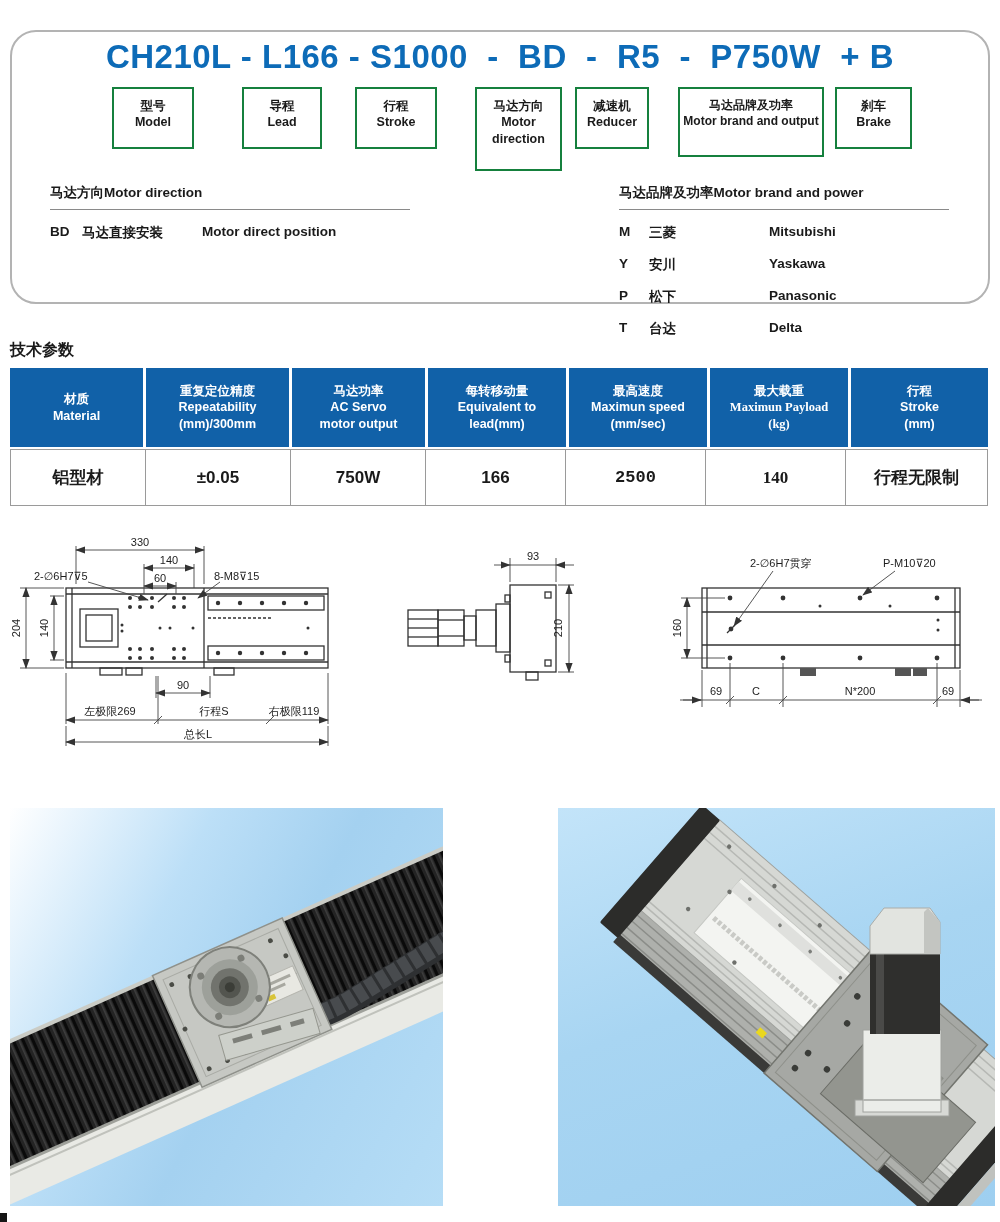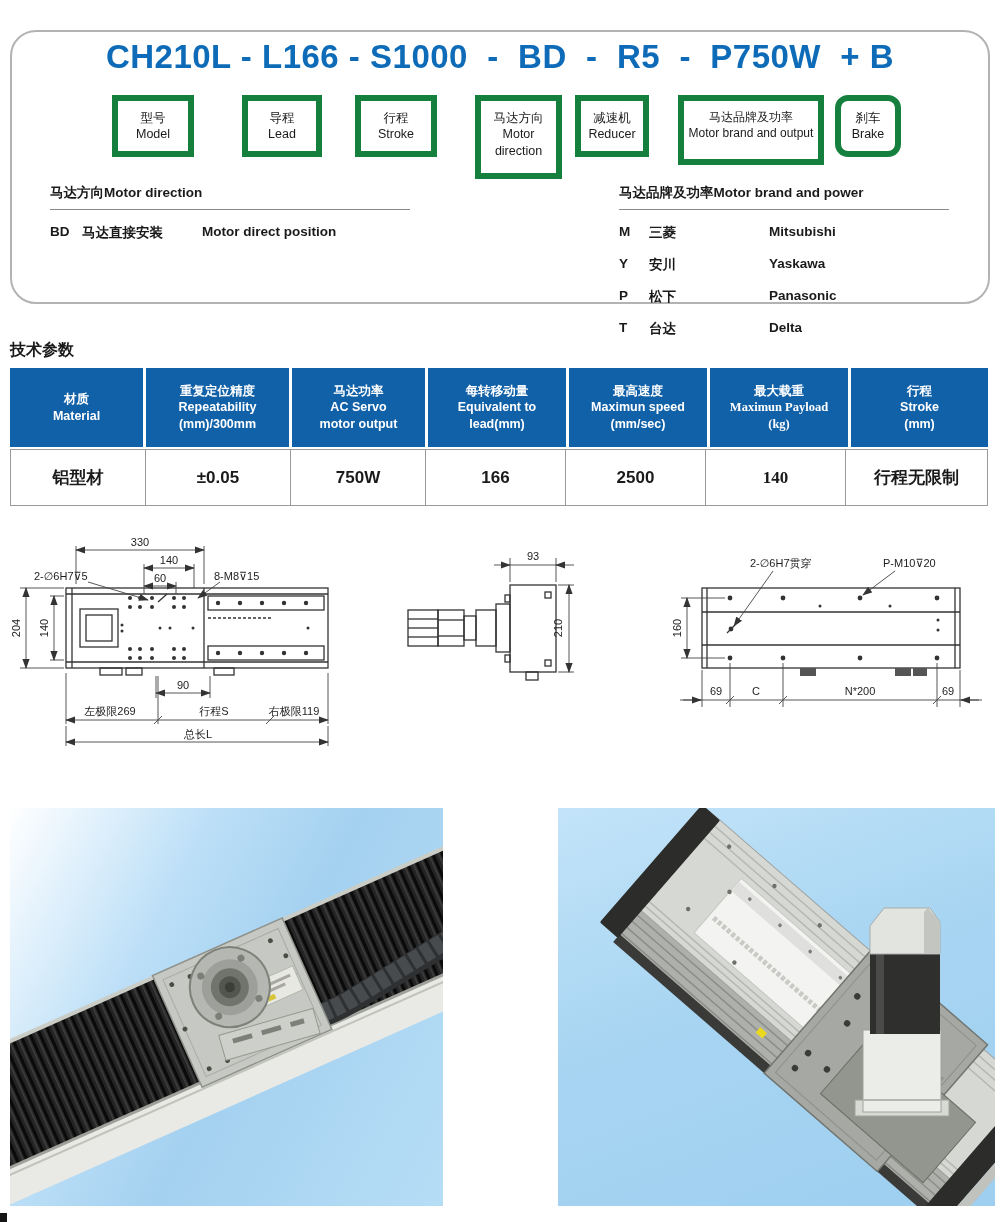--- a/index.html
+++ b/index.html
@@ -1,25 +1,25 @@
 <!DOCTYPE html>
 <html><head>
 <meta charset="utf-8">
 <style>
   html,body{margin:0;padding:0;background:#fff;}
   body{width:1000px;height:1222px;position:relative;font-family:"Liberation Sans",sans-serif;color:#1a1a1a;overflow:hidden;}
 
   
   .top-box{position:absolute;left:10px;top:30px;width:976px;height:270px;border:2px solid #b3b3b3;border-radius:26px;background:#fff;}
   .main-title{position:absolute;left:0;top:6px;width:100%;text-align:center;color:#0d6bb7;font-size:33px;font-weight:bold;letter-spacing:.5px;white-space:pre;}
-  .code-box{position:absolute;top:55px;border:6px solid #15803d;background:#fff;text-align:center;font-size:12.5px;font-weight:normal;line-height:1.3;padding-top:9px;box-sizing:border-box;height:62px;margin-top:8px;}
+  .code-box{position:absolute;top:55px;border:2px solid #15803d;background:#fff;text-align:center;font-size:12.5px;font-weight:bold;line-height:1.3;padding-top:9px;box-sizing:border-box;height:62px;}
   .code-box .cn{display:block;}
   .b1{left:100px;width:82px;} .b2{left:230px;width:80px;} .b3{left:343px;width:82px;}
   .b4{left:463px;width:87px;height:84px;} .b5{left:563px;width:74px;}
-  .b6{left:666px;width:146px;height:70px;font-size:12px;} .b7{left:823px;width:66px;border-radius:13px;}
+  .b6{left:666px;width:146px;height:70px;font-size:12px;} .b7{left:823px;width:77px;}
 
   .legend{position:absolute;}
   .legend h3{margin:0;font-size:13.5px;font-weight:bold;}
   .legend .rule{height:0;border-top:1.5px solid #8a8a8a;margin-top:7px;}
   .leg-left{left:38px;top:152px;width:360px;}
   .leg-right{left:607px;top:152px;width:330px;}
   .leg-row{display:flex;font-size:13.5px;font-weight:bold;margin-top:14px;}
   .leg-row .code{width:30px;}
   .leg-row .cn{width:120px;}
   .leg-left .leg-row .code{width:32px;}
@@ -28,21 +28,21 @@
   
   .section-title{position:absolute;left:10px;top:340px;font-size:16px;font-weight:bold;}
   .spec-table{position:absolute;left:10px;top:368px;width:978px;}
   .spec-head{display:flex;gap:3px;}
   .spec-head .hcell{background:#1161a8;color:#fff;height:79px;display:flex;flex-direction:column;justify-content:center;text-align:center;font-size:12.5px;font-weight:bold;line-height:1.32;}
   .spec-body{display:flex;margin-top:2px;border:1px solid #9a9a9a;box-sizing:border-box;}
   .spec-body .bcell{height:55px;line-height:55px;text-align:center;font-size:17px;font-weight:bold;border-right:1px solid #9a9a9a;box-sizing:border-box;}
   .spec-body .bcell:last-child{border-right:none;}
   .w1{width:133px;} .w2{width:143px;} .w3{width:133px;} .w4{width:138px;} .w5{width:138px;} .w6{width:138px;font-family:Liberation Serif, serif;} .w7{width:137px;}
   .spec-body .w1{width:135px;} .spec-body .w2{width:145px;} .spec-body .w3{width:135px;}
-  .spec-body .w4{width:140px;} .spec-body .w5{width:140px;} .spec-body .w6{width:140px;} .spec-body .w7{width:141px;}
+  .spec-body .w4{width:140px;} .spec-body .w5{width:140px;font-family:Liberation Mono, monospace;} .spec-body .w6{width:140px;} .spec-body .w7{width:141px;}
 
   
   .dwg{position:absolute;}
   .dwg text{font-family:"Liberation Sans",sans-serif;font-size:11px;fill:#1d1d1d;}
   .dwg .ln{stroke:#333;fill:none;stroke-width:1.3;}
   .dwg .dim{stroke:#444;fill:none;stroke-width:.9;}
 
   
   .photo{position:absolute;top:808px;height:398px;overflow:hidden;}
   .photo-left{left:10px;width:433px;background:linear-gradient(118deg,#ffffff 0%,#eaf5fd 10%,#bcdff7 32%,#a4d1f0 55%,#b6ddf6 100%);}

